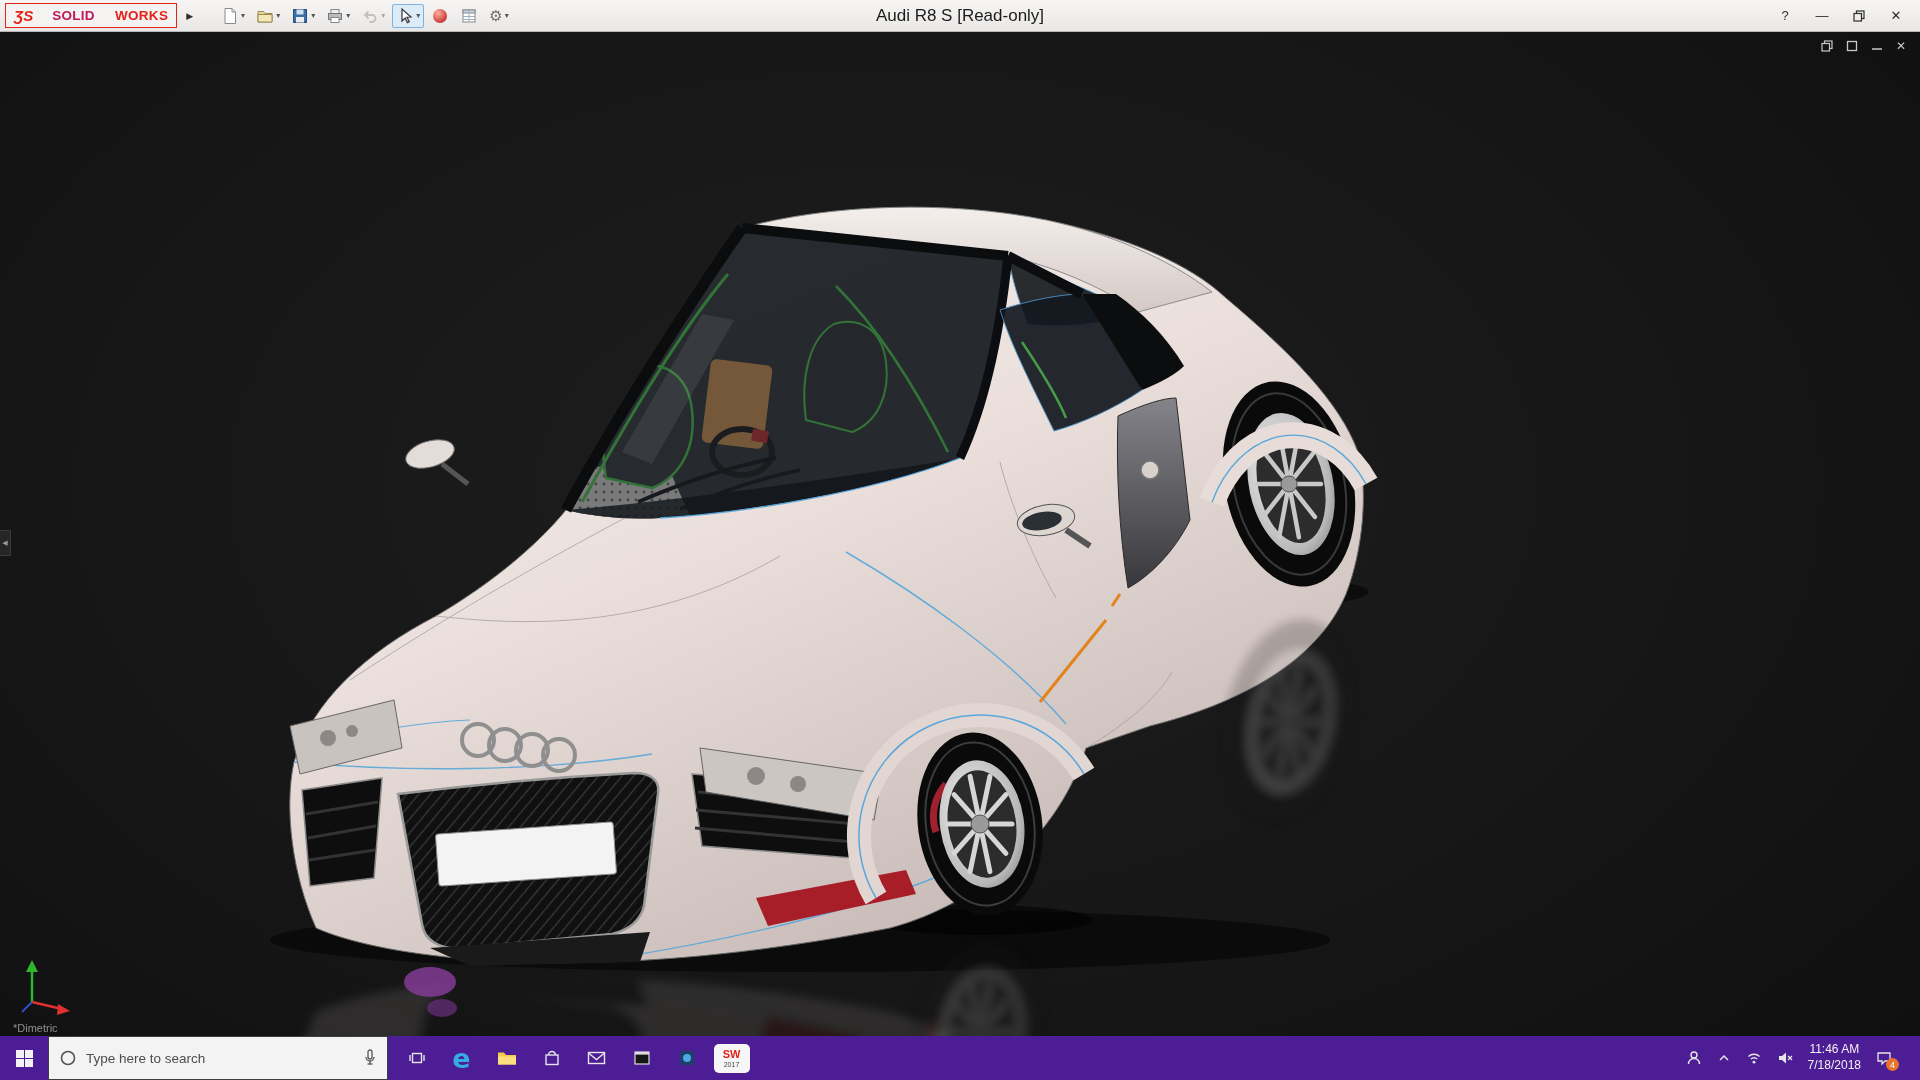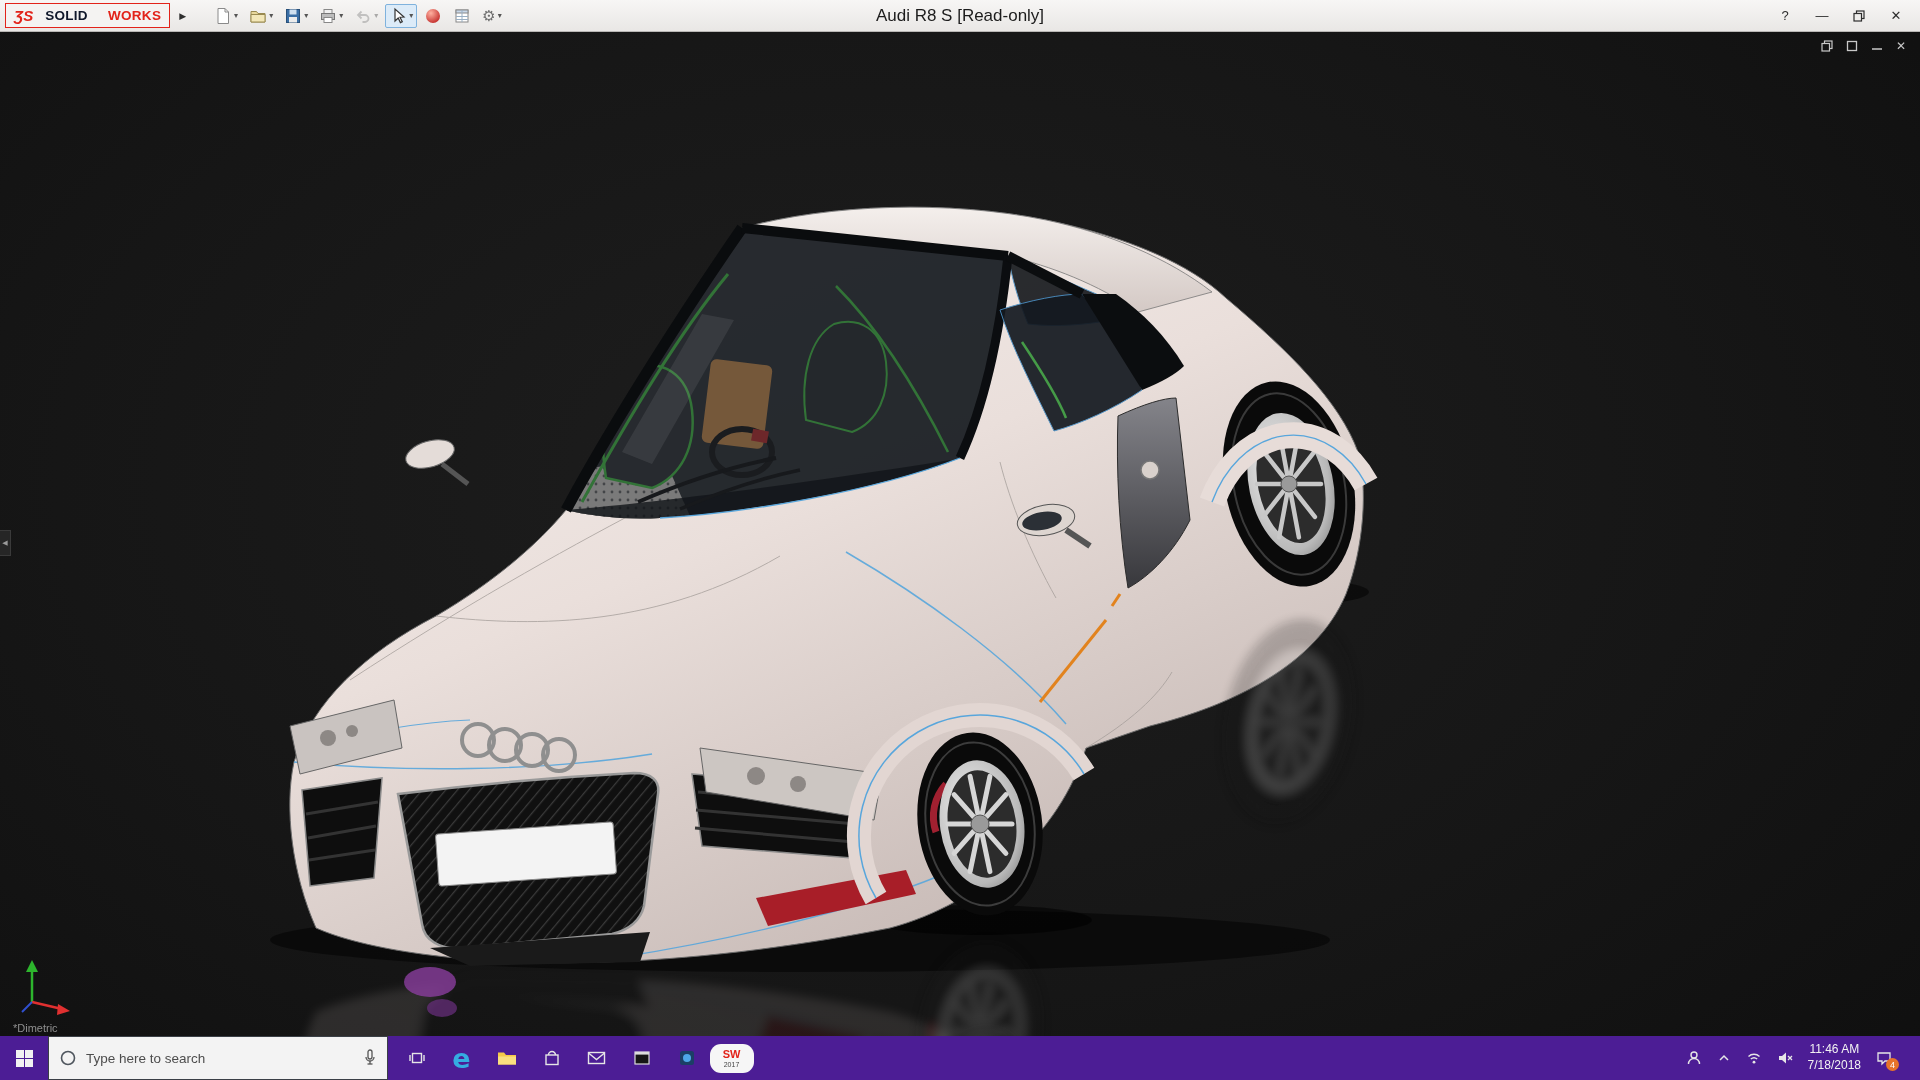--- a/index.html
+++ b/index.html
@@ -2,25 +2,25 @@
 <html><head>
 <meta charset="utf-8">
 <style>
   * { box-sizing: border-box; margin: 0; padding: 0; }
   html,body { width:1920px; height:1080px; overflow:hidden; background:#000;
               font-family:"Liberation Sans","DejaVu Sans",sans-serif; }
 
   
   .titlebar { height:32px; background:linear-gradient(#f7f6f5,#e9e7e5);
               border-bottom:1px solid #b9b7b5; display:flex; align-items:center; position:relative; }
-  .logo-box { display:flex; align-items:center; gap:12px; border:1.5px solid #e2231a;
+  .logo-box { display:flex; align-items:center; gap:19px; border:1.5px solid #e2231a;
               padding:2px 8px; margin-left:5px; height:25px; background:#f4f3f2; }
   .logo-glyph { color:#e2231a; font-weight:bold; font-style:italic; font-size:15px; line-height:1; }
   .brand { font-weight:bold; font-size:13.5px; letter-spacing:.3px; line-height:1; }
-  .brand .solid { color:#0f172a; } .brand .works { color:#e2231a;padding-left:20px; }
+  .brand .solid { color:#be185d; } .brand .works { color:#e2231a;padding-left:20px; }
   .flyout { font-size:9px; color:#2e2e2e; margin-left:9px; }
   .tb { display:flex; align-items:center; margin-left:24px; }
   .tb-btn { height:24px; display:flex; align-items:center; padding:0 3px; margin-right:3px;
             border:1px solid transparent; border-radius:2px; }
   .tb-btn.active { background:#dcebf8; border-color:#7fb2dd; }
   .tb-btn.disabled { opacity:.45; }
   .tb-btn svg { display:block; }
   .caret { font-size:8px; color:#555; margin-left:2px; }
   .gear-glyph { font-size:15px; color:#6f6f6f; line-height:1; }
   .tb-title { position:absolute; left:50%; top:50%; transform:translate(-50%,-50%);
@@ -47,21 +47,21 @@
   .start { width:48px; display:flex; align-items:center; justify-content:center; }
   .searchbox { width:340px; background:#f3f3f3; border:1px solid #3a3f46;
                display:flex; align-items:center; gap:9px; padding:0 10px; }
   .searchbox input { flex:1; border:none; outline:none; background:transparent;
                      font-size:13.5px; color:#222; font-family:inherit; }
   .searchbox input::placeholder { color:#4d4d4d; }
   .apps { display:flex; align-items:stretch; margin-left:6px; }
   .app-btn { width:45px; display:flex; align-items:center; justify-content:center; }
   .edge-glyph { font-size:27px; font-weight:bold; color:#35abe2; line-height:1;
                 font-family:"DejaVu Sans",sans-serif; }
-  .sw-icon { width:44px; height:29px; background:#f6f6f6; border-radius:11px; display:flex;
+  .sw-icon { width:36px; height:29px; background:#f6f6f6; border-radius:5px; display:flex;
              flex-direction:column; align-items:center; justify-content:center; line-height:1; }
   .sw-top { color:#e2231a; font-weight:bold; font-size:11px; }
   .sw-bottom { color:#444; font-size:7px; margin-top:1px; }
   .tray { margin-left:auto; display:flex; align-items:center; gap:15px; padding-right:6px;justify-content:flex-end; }
   .tray-icon { position:relative; display:flex; align-items:center; }
   .clock { text-align:center; font-size:12px; line-height:1.3; color:#f2f2f2; }
   .badge { position:absolute; right:-7px; bottom:-5px; width:13px; height:13px; border-radius:50%;
            background:#e8732a; color:#fff; font-size:9px; display:flex; align-items:center;
            justify-content:center; }
   .show-desktop { width:7px; border-left:1px solid #3c4046; }

